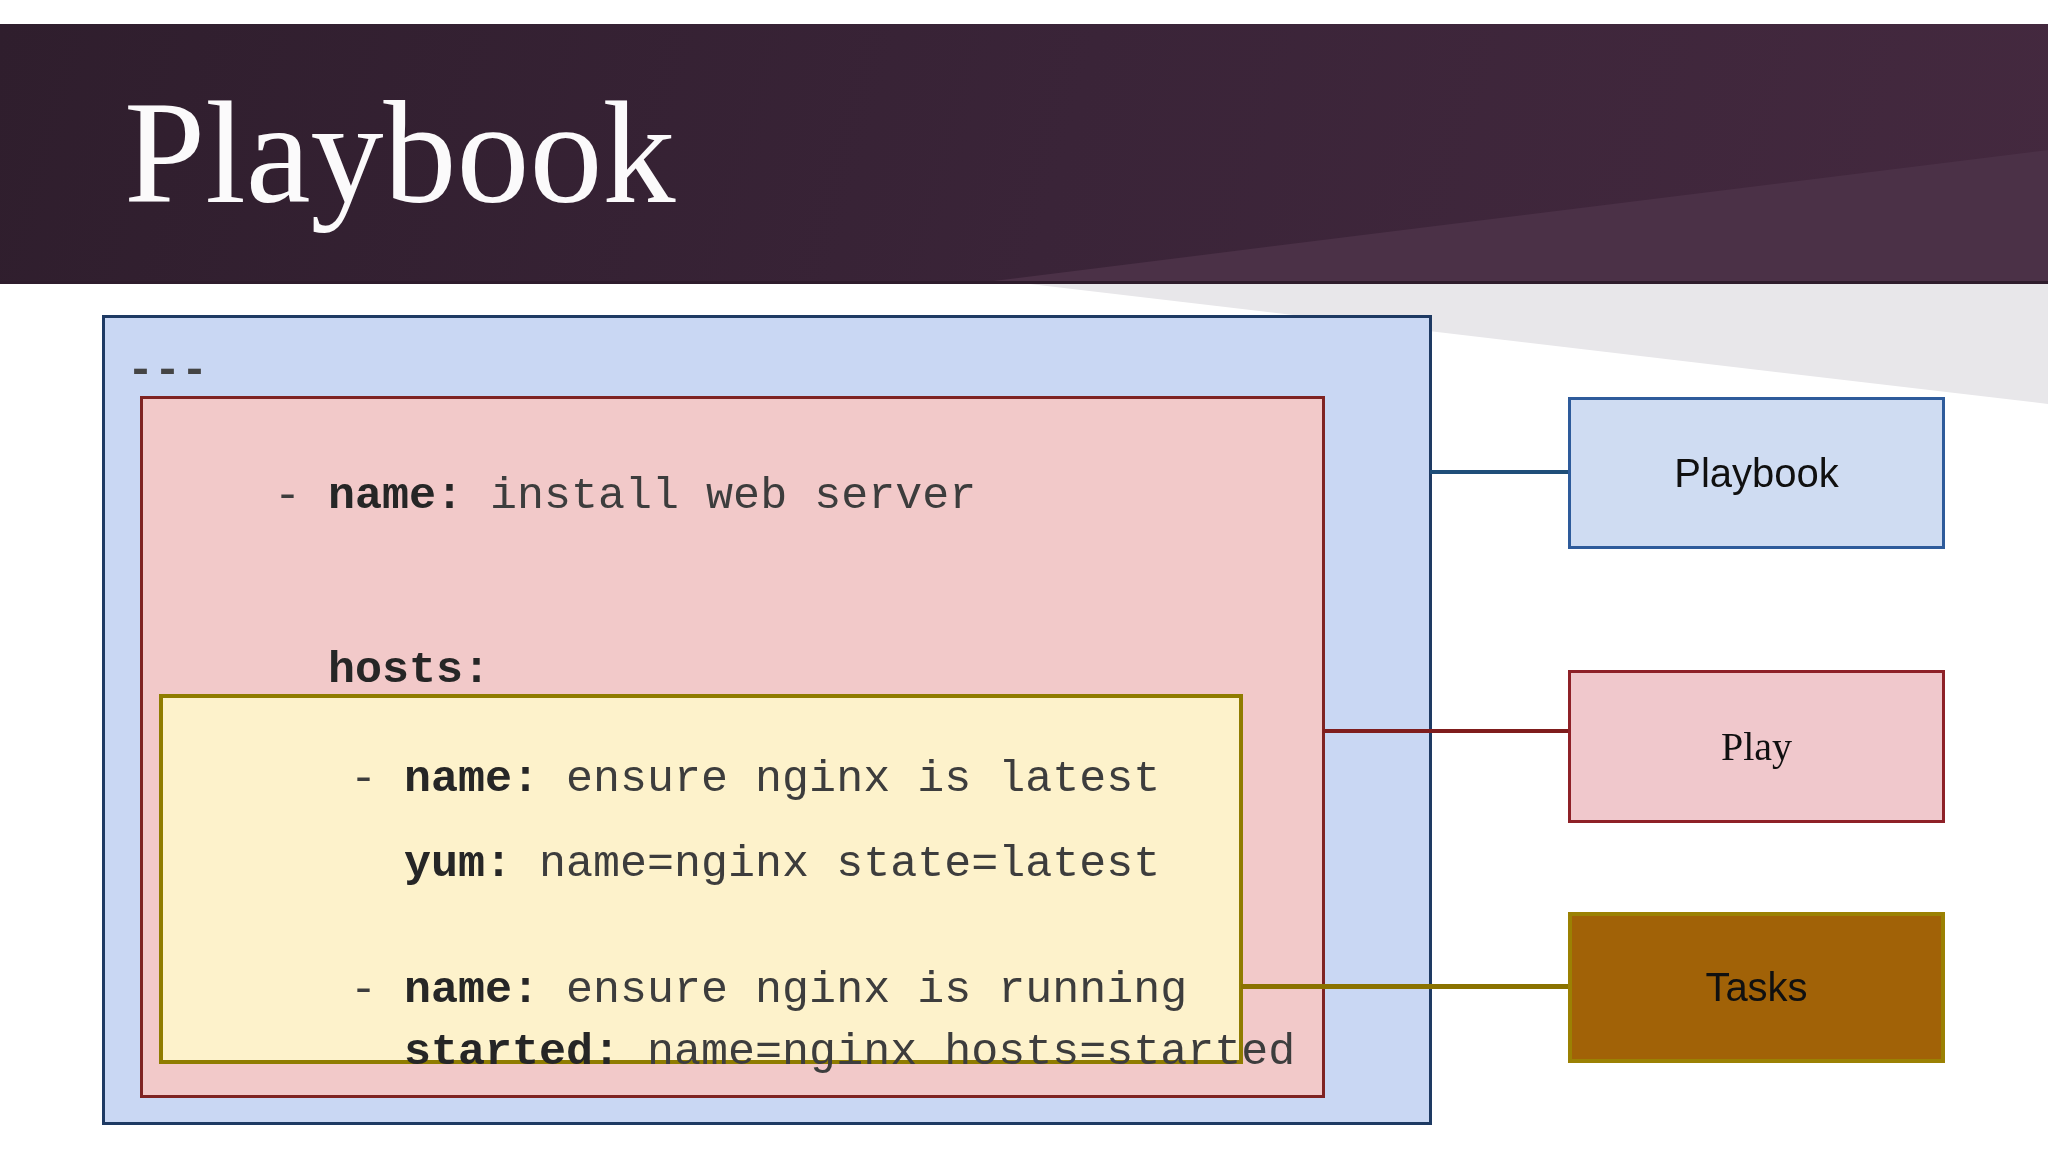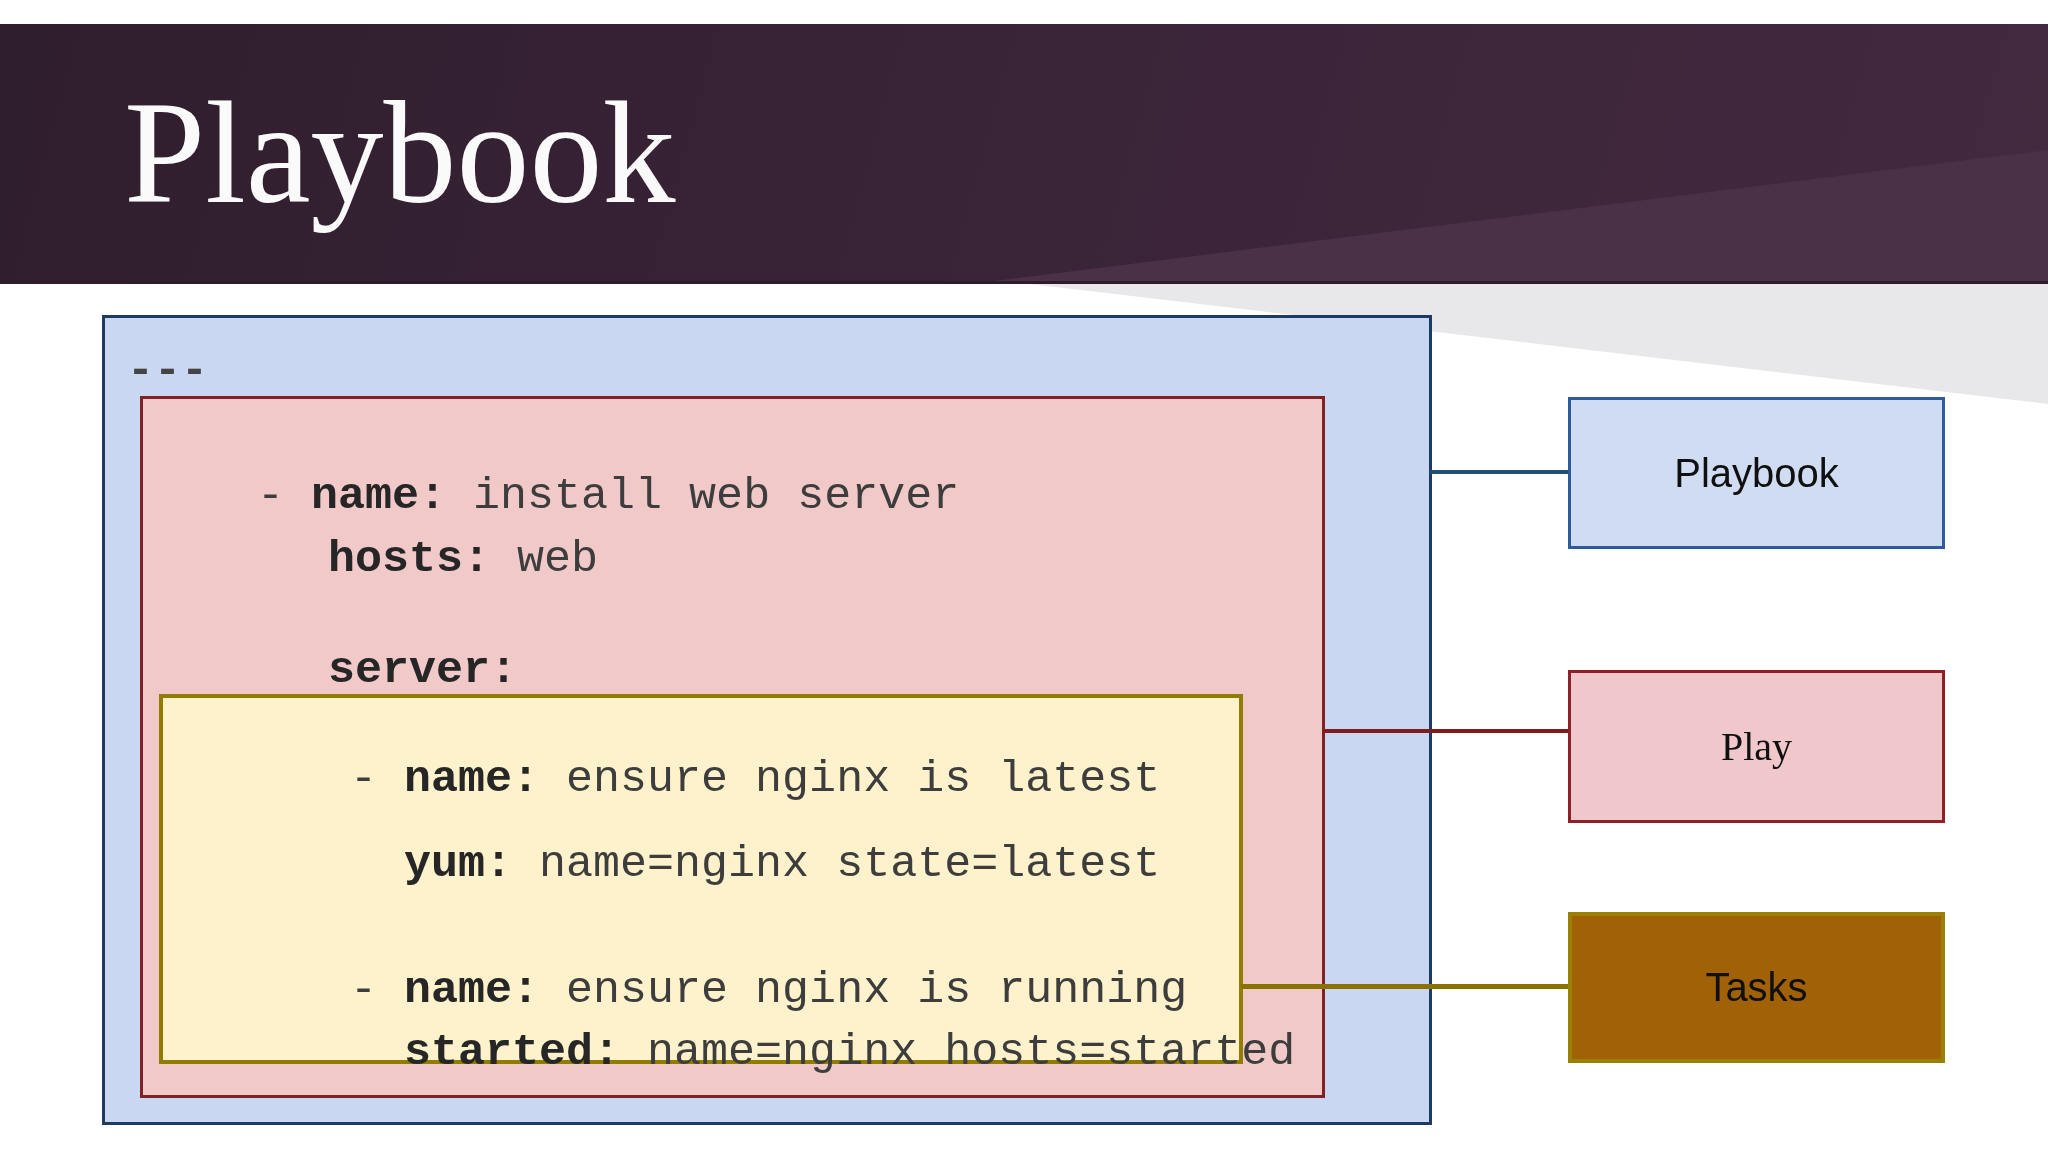--- a/index.html
+++ b/index.html
@@ -108,28 +108,25 @@
   </div>
 
   <div class="bg-wedge"></div>
 
   <div class="dbox box-playbook"></div>
   <div class="dbox box-play"></div>
   <div class="dbox box-tasks"></div>
 
   <div class="code-line doc-start" style="left:127px; top:325px;">---</div>
 
-  <div class="code-line" style="left:149px; top:405px;">
+  <div class="code-line" style="left:166px; top:405px;">
     <span>- </span><span class="k">name:</span><span> install web server</span>
   </div>
-  <div class="code-line" style="left:166px; top:468px;">
-    <span>  </span><span class="k">hosts:</span><span> web</span>
-  </div>
   <div class="code-line" style="left:166px; top:579px;">
-    <span>  </span><span class="k">server:</span><span></span>
+    <span>  </span><span class="k">hosts:</span><span></span>
   </div>
 
   <div class="code-line" style="left:242px; top:688px;">
     <span>- </span><span class="k">name:</span><span> ensure nginx is latest</span>
   </div>
   <div class="code-line" style="left:242px; top:899px;">
     <span>- </span><span class="k">name:</span><span> ensure nginx is running</span>
   </div>
   <div class="code-line" style="left:242px; top:773px;">
     <span>  </span><span class="k">yum:</span><span> name=nginx state=latest</span>

